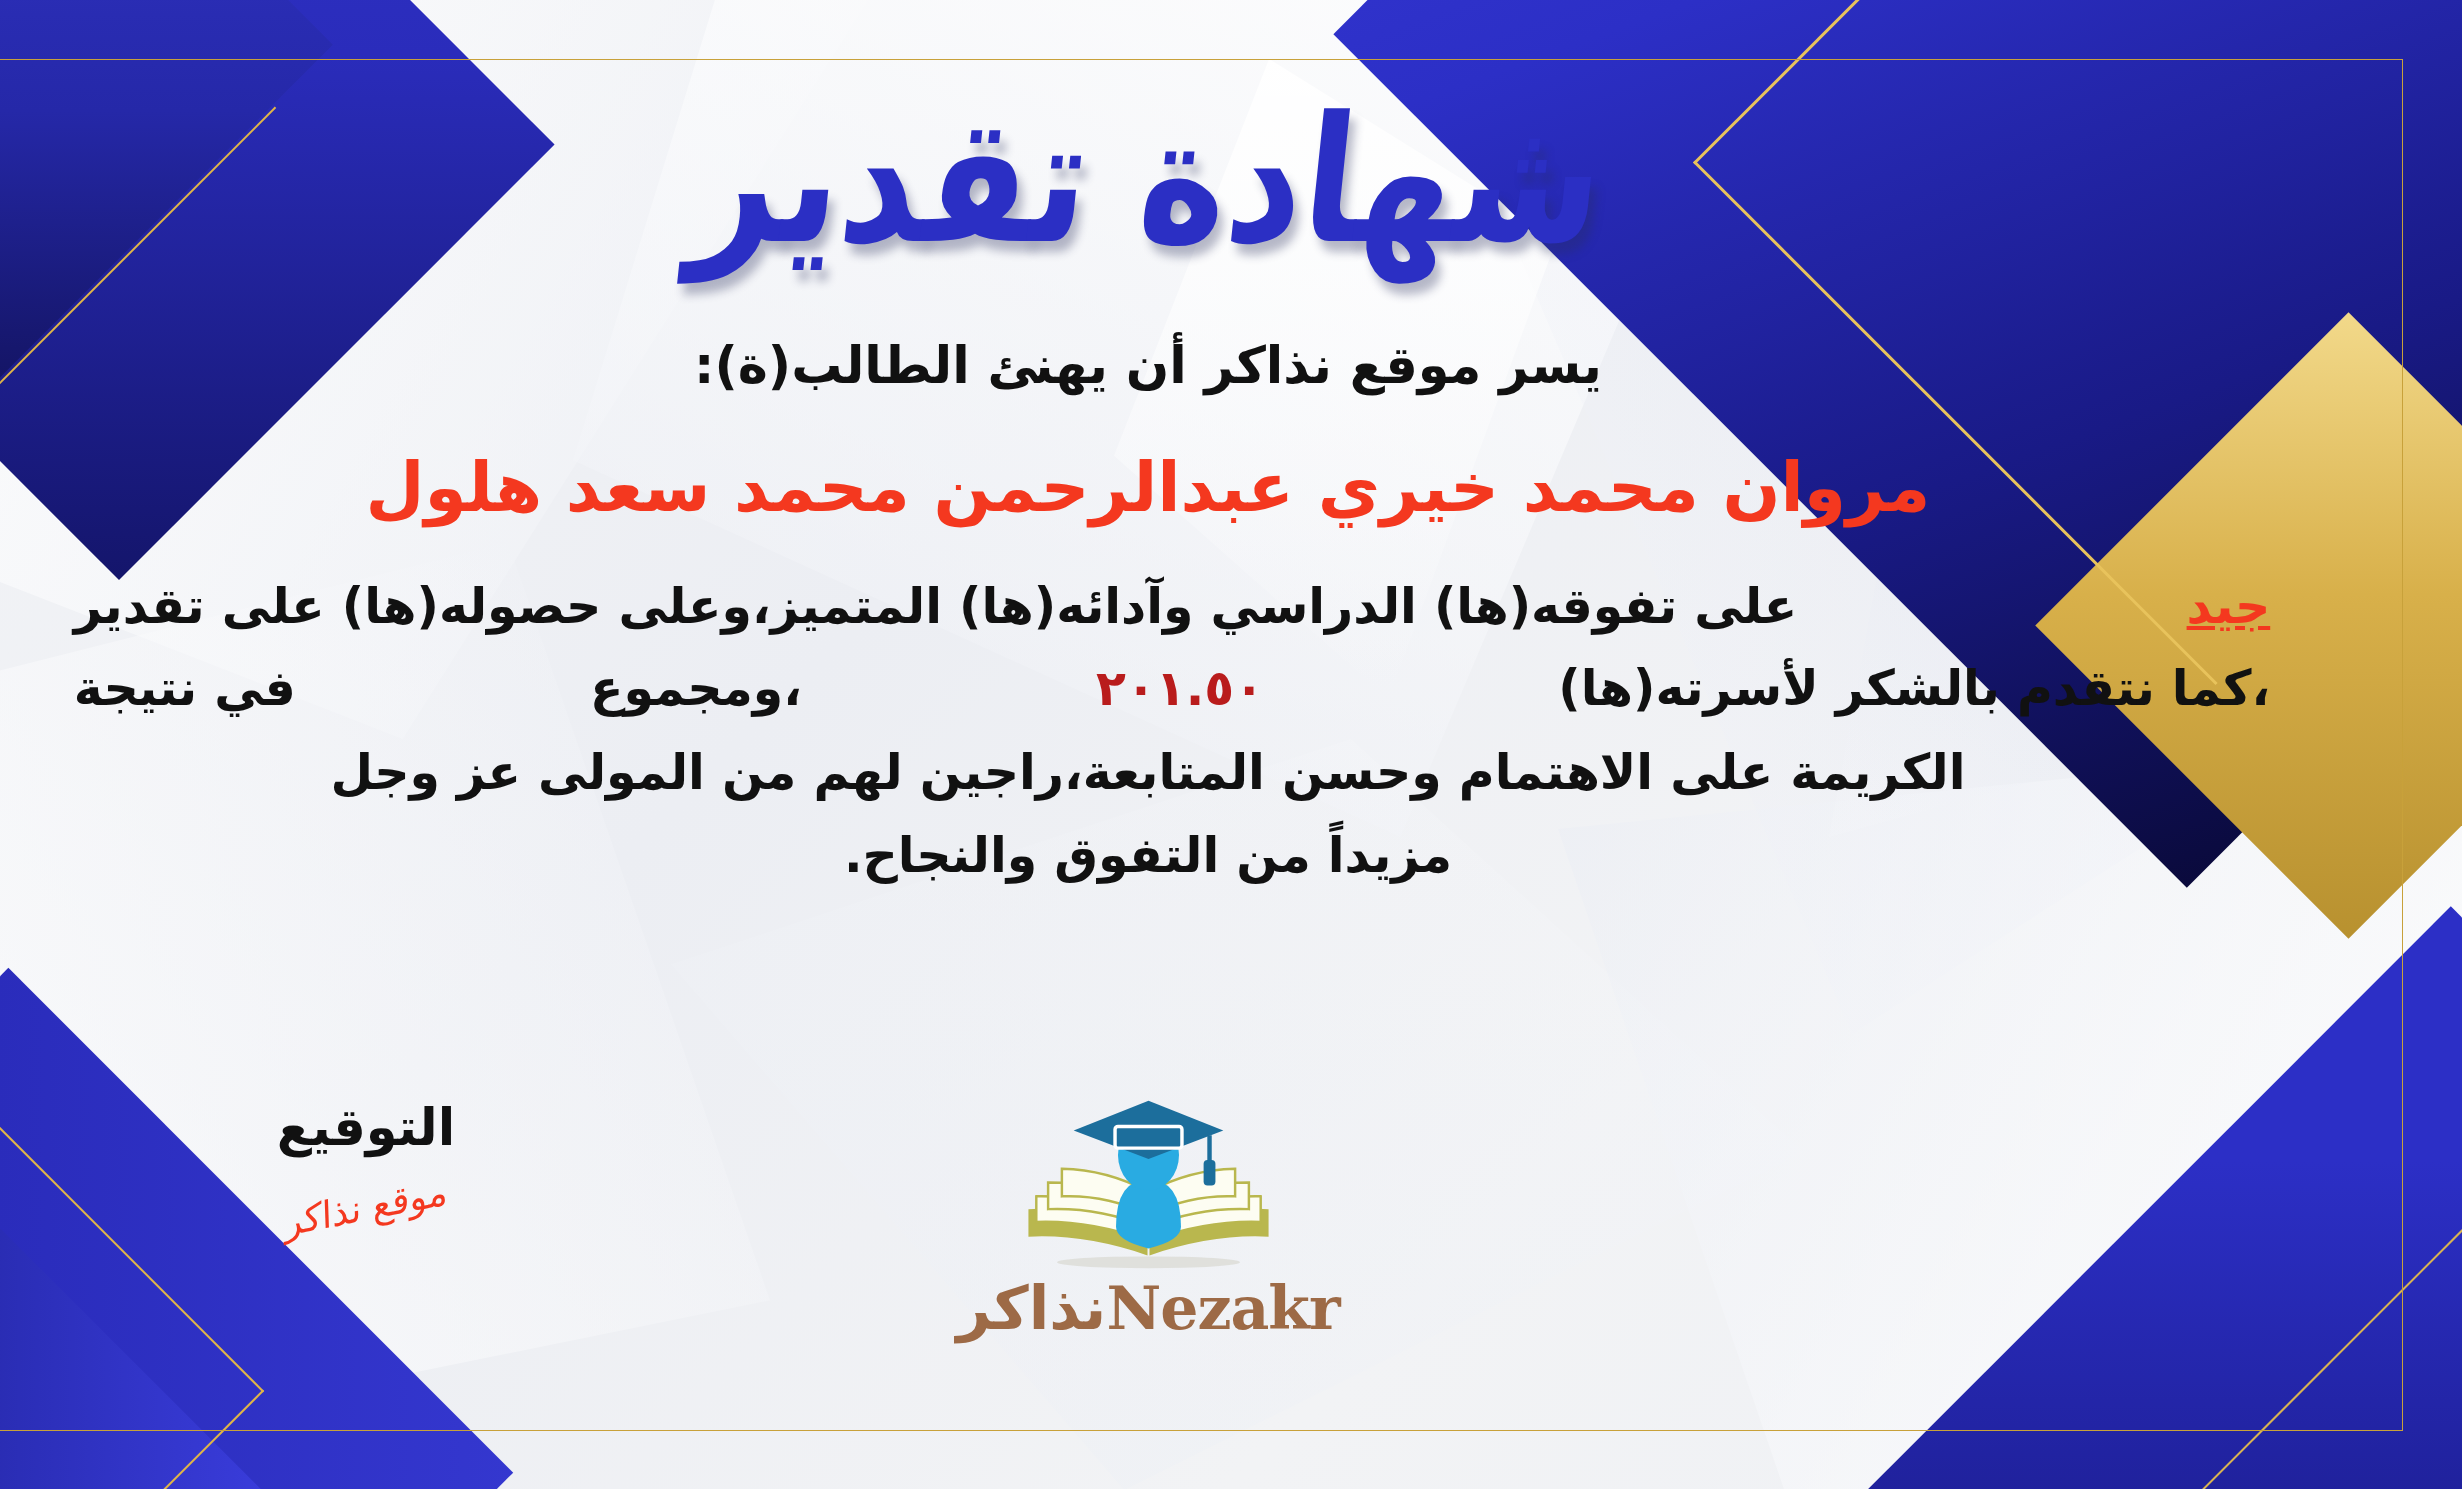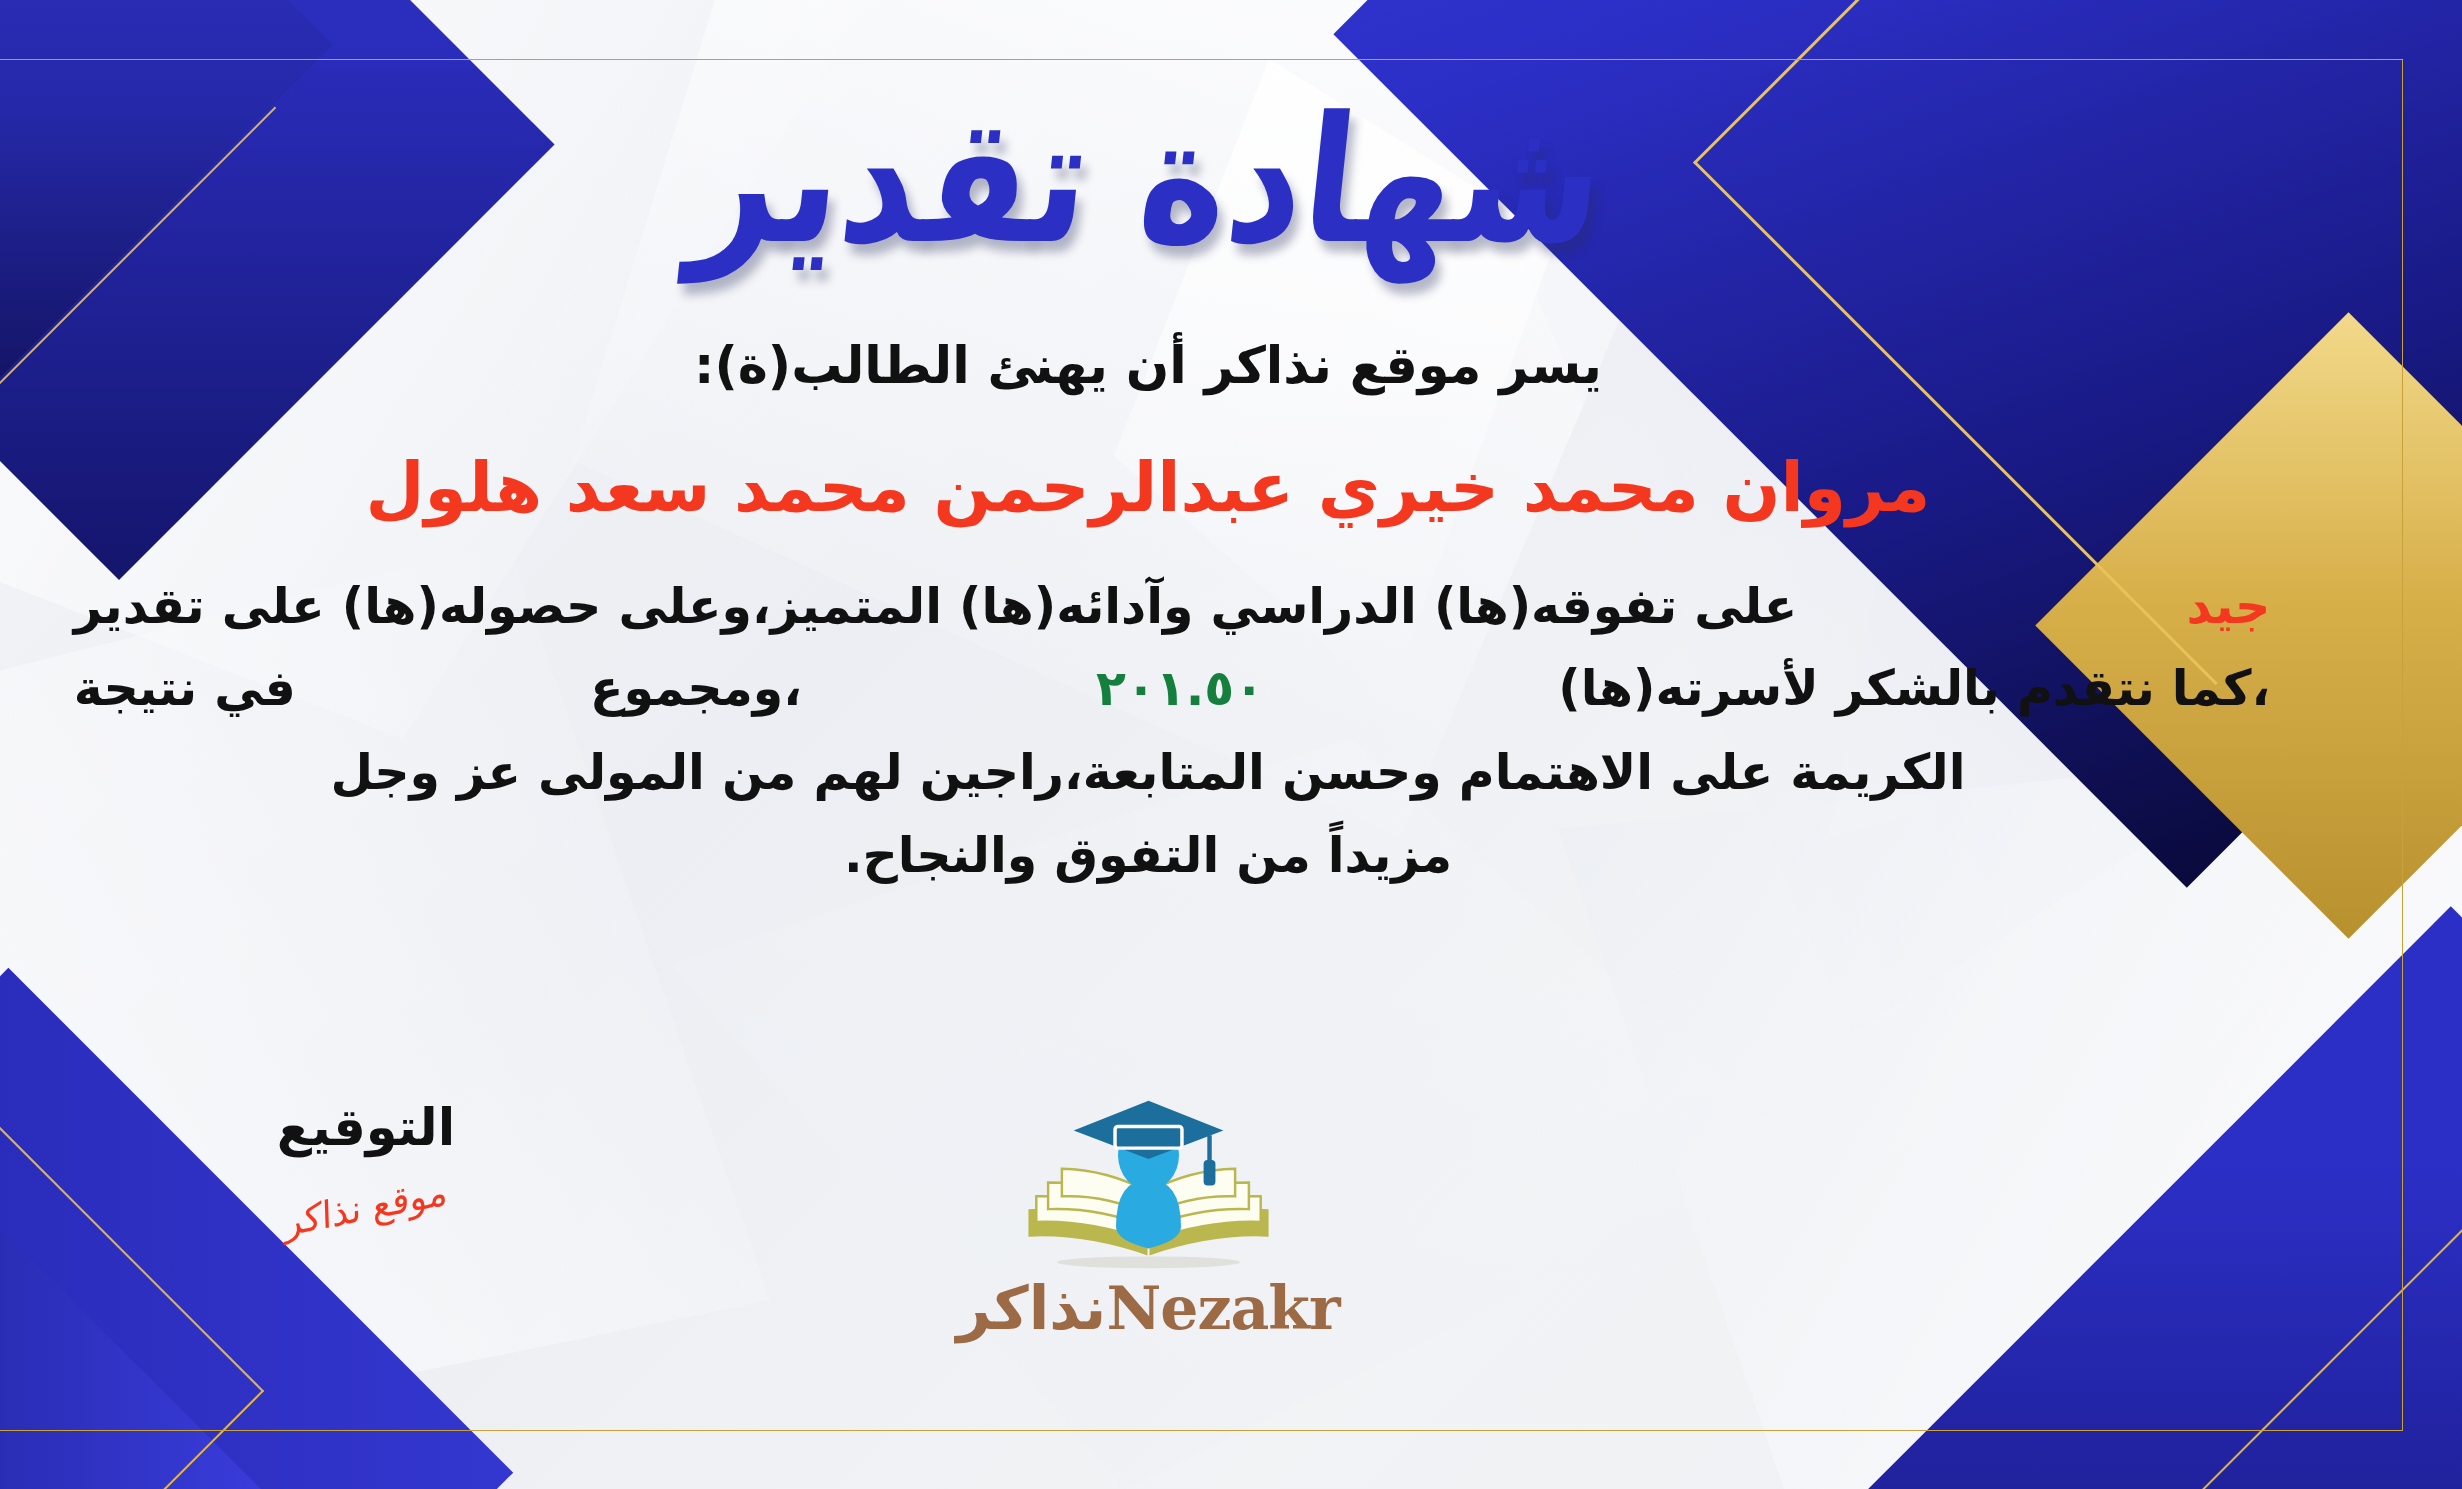--- a/index.html
+++ b/index.html
@@ -171,22 +171,22 @@
   .just-row{
     display:flex;
     justify-content:space-between;
     align-items:baseline;
     width:100%;
     padding:0 14.8px;
     font-size:49px;
     margin-top:3px;
   }
   .just-row .seg{white-space:nowrap;margin-left:48px;}
-  .red{color:#f4381f;font-weight:700;}
-  .num{color:#15803d;font-weight:700;letter-spacing:1px;}
+  .red{color:#f4381f;font-weight:700;text-decoration:underline;}
+  .num{color:#b91c1c;font-weight:700;letter-spacing:1px;}
 
   .tail{
     margin-top:6.9px;
     font-size:49px;
     line-height:1.55;
   }
 
   
   .footer{
     position:absolute;

